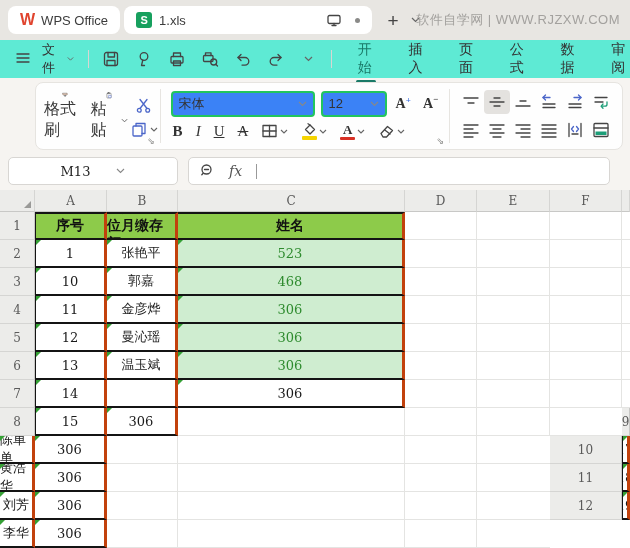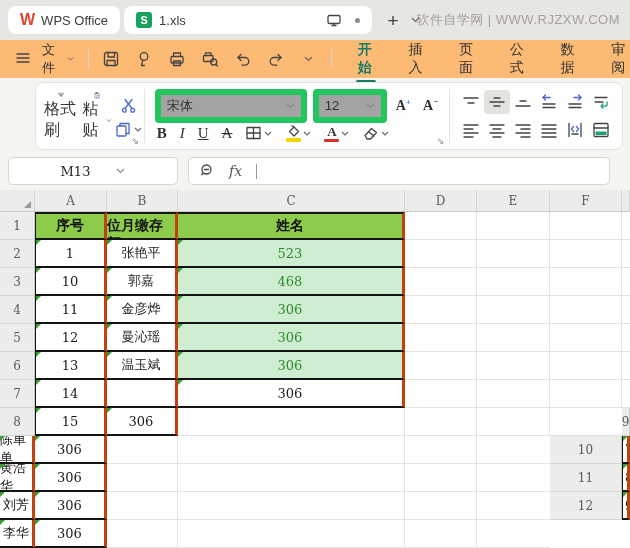--- a/index.html
+++ b/index.html
@@ -18,44 +18,44 @@
   .wlogo{color:#e0442e;font-weight:bold;font-size:16px;letter-spacing:-1px}
   .slogo{width:16px;height:16px;border-radius:3px;background:#17a05e;color:#fff;font-size:11px;font-weight:bold;display:flex;align-items:center;justify-content:center}
   .tab-tools{margin-left:auto;display:flex;align-items:center;gap:10px}
   .dot{width:5px;height:5px;border-radius:50%;background:#8a8a88}
   .tbbtn{display:flex;align-items:center;justify-content:center;width:22px;height:22px;color:#555}
   .site{position:absolute;right:10px;top:0;height:40px;display:flex;align-items:center;font-size:13px;color:#a3a19e;letter-spacing:.5px}
   .plus{font-size:19px;color:#444;line-height:1}
   svg.cv{display:inline-block}
 
   
-  .menubar{height:38px;background:#fdba74;display:flex;align-items:center;font-size:13px;color:#333}
+  .menubar{height:38px;background:#5eead4;display:flex;align-items:center;font-size:13px;color:#333}
   .hamb{margin-left:16px}
   .filebtn{display:flex;align-items:center;gap:5px;margin-left:8px;padding:4px 4px}
   .mdiv{width:1px;height:18px;background:#d8d6d2;margin:0 10px}
   .qicons{display:flex;align-items:center;gap:9px}
   .qbtn{width:24px;height:24px;display:flex;align-items:center;justify-content:center}
   .mtabs{display:flex;align-items:center;gap:30px;margin-left:14px;font-size:14px}
   .mtab{position:relative;padding:8px 2px;color:#333}
-  .mtab.active{color:var(--accent);font-weight:bold}
+  .mtab.active{color:var(--accent);font-weight:normal}
   .mtab.active::after{content:"";position:absolute;left:0;right:0;bottom:2px;height:3px;border-radius:2px;background:var(--accent)}
 
   
   .ribbon{height:74px;background:#f6f4f1;padding:0}
   .panel{position:absolute;left:35px;top:82px;width:586px;height:66px;background:#fefefe;border:1px solid #e6e4e0;border-radius:8px;display:flex;align-items:stretch}
   .group{position:relative;display:flex}
   .g1{width:136px;justify-content:space-around;padding:4px 2px 2px 6px}
   .bigbtn{display:flex;flex-direction:column;align-items:center;justify-content:flex-end;padding:5px 2px 6px;font-size:16px;color:#3a3a3a}
   .bigbtn .lbl{display:flex;align-items:center;gap:2px}
   .smallcol{display:flex;flex-direction:column;justify-content:space-around;padding:6px 0}
   .sbtn{display:flex;align-items:center;gap:3px;height:20px;justify-content:center}
   .vdiv{width:1px;background:#e7e5e1;margin:6px 0}
   .g2{width:288px;flex-direction:column;justify-content:space-around;padding:5px 8px 6px 10px}
   .fontrow{display:flex;align-items:center;gap:6px}
-  .selbox{height:22px;border:6px solid #22c55e;border-radius:4px;background:#a3a3a3;display:flex;align-items:center;padding:0 6px;font-size:13px;color:#333;justify-content:space-between}
+  .selbox{height:22px;border:2px solid #22c55e;border-radius:4px;background:#3b82f6;display:flex;align-items:center;padding:0 6px;font-size:13px;color:#333;justify-content:space-between}
   .fname{width:128px}
   .fsize{width:50px}
   .azbtn{display:flex;align-items:flex-start;font-size:14px;color:#333;font-weight:600;padding:0 3px;font-family:"Liberation Serif",serif}
   .azbtn sup{font-size:9px;line-height:1;margin-top:-1px}
   .azbtn.plus sup{color:#3b6fe0}
   .stylerow{display:flex;align-items:center;gap:13px;padding-left:2px}
   .fbtn{font-family:"Liberation Serif",serif;font-size:15px;color:#333;display:flex;align-items:center;gap:2px}
   .fbtn.b{font-weight:bold}
   .fbtn.i{font-style:italic}
   .fbtn.u{text-decoration:underline}

